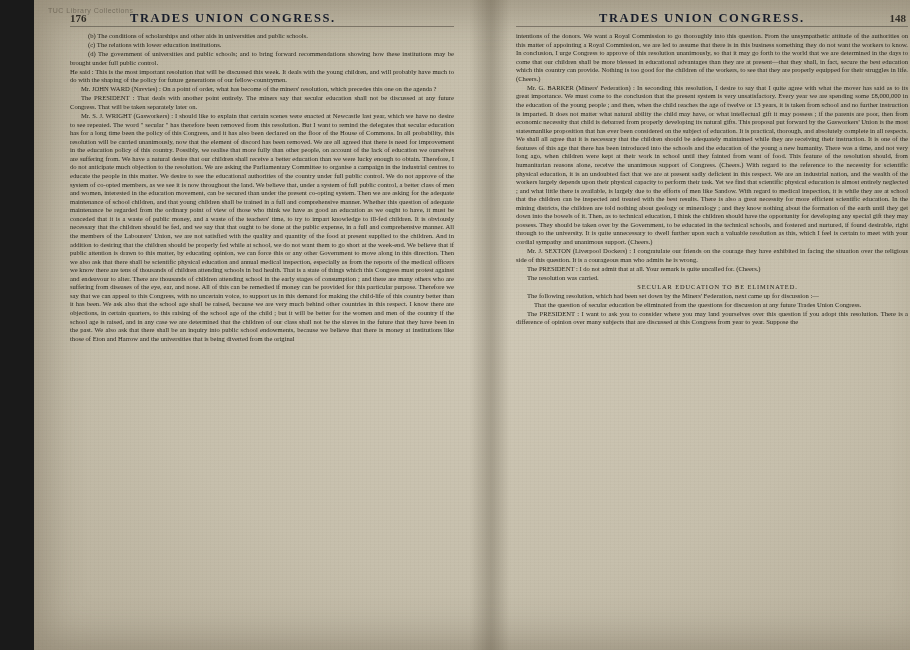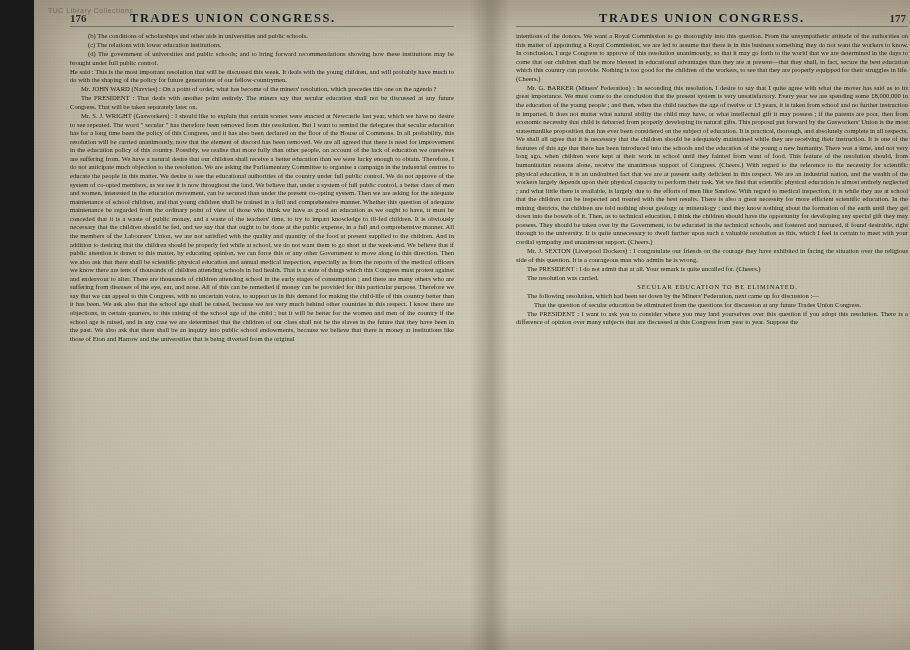--- a/index.html
+++ b/index.html
@@ -137,21 +137,21 @@
   <div class="col col-left">
     <p class="sub">(b) The conditions of scholarships and other aids in universities and public schools.</p>
     <p class="sub">(c) The relations with lower education institutions.</p>
     <p class="sub">(d) The government of universities and public schools; and to bring forward recommendations showing how these institutions may be brought under full public control.</p>
     <p class="noindent">He said : This is the most important resolution that will be discussed this week. It deals with the young children, and will probably have much to do with the shaping of the policy for future generations of our fellow-countrymen.</p>
     <p>Mr. JOHN WARD (Navvies) : On a point of order, what has become of the miners' resolution, which precedes this one on the agenda ?</p>
     <p>The PRESIDENT : That deals with another point entirely. The miners say that secular education shall not be discussed at any future Congress. That will be taken separately later on.</p>
     <p>Mr. S. J. WRIGHT (Gasworkers) : I should like to explain that certain scenes were enacted at Newcastle last year, which we have no desire to see repeated. The word " secular " has therefore been removed from this resolution. But I want to remind the delegates that secular education has for a long time been the policy of this Congress, and it has also been declared on the floor of the House of Commons. In all probability, this resolution will be carried unanimously, now that the element of discord has been removed. We are all agreed that there is need for improvement in the education policy of this country. Possibly, we realise that more fully than other people, on account of the lack of education we ourselves are suffering from. We have a natural desire that our children shall receive a better education than we were lucky enough to obtain. Therefore, I do not anticipate much objection to the resolution. We are asking the Parliamentary Committee to organise a campaign in the industrial centres to educate the people in this matter. We desire to see the educational authorities of the country under full public control. We do not approve of the system of co-opted members, as we see it is now throughout the land. We believe that, under a system of full public control, a better class of men and women, interested in the education movement, can be secured than under the present co-opting system. Then we are asking for the adequate maintenance of school children, and that young children shall be trained in a full and comprehensive manner. Whether this question of adequate maintenance be regarded from the ordinary point of view of those who think we have as good an education as we ought to have, it must be conceded that it is a waste of public money, and a waste of the teachers' time, to try to impart knowledge to ill-fed children. It is obviously necessary that the children should be fed, and we say that that ought to be done at the public expense, in a full and comprehensive manner. All the members of the Labourers' Union, we are not satisfied with the quality and quantity of the food at present supplied to the children. And in addition to desiring that the children should be properly fed while at school, we do not want them to go short at the week-end. We believe that if public attention is drawn to this matter, by educating opinion, we can force this or any other Government to move along in this direction. Then we also ask that there shall be scientific physical education and annual medical inspection, especially as from the reports of the medical officers we know there are tens of thousands of children attending schools in bad health. That is a state of things which this Congress must protest against and endeavour to alter. There are thousands of children attending school in the early stages of consumption ; and there are many others who are suffering from diseases of the eye, ear, and nose. All of this can be remedied if money can be provided for this particular purpose. Therefore we say that we can appeal to this Congress, with no uncertain voice, to support us in this demand for making the child-life of this country better than it has been. We ask also that the school age shall be raised, because we are very much behind other countries in this respect. I know there are objections, in certain quarters, to this raising of the school age of the child ; but it will be better for the women and men of the country if the school age is raised, and in any case we are determined that the children of our class shall not be the slaves in the future that they have been in the past. We also ask that there shall be an inquiry into public school endowments, because we believe that there is money at institutions like those of Eton and Harrow and the universities that is being diverted from the original</p>
   </div>
 
-  <div class="folio folio-right">177</div>
+  <div class="folio folio-right">148</div>
   <div class="running-head rh-right">TRADES UNION CONGRESS.</div>
   <div class="rule rule-right"></div>
 
   <div class="col col-right">
     <p class="noindent">intentions of the donors. We want a Royal Commission to go thoroughly into this question. From the unsympathetic attitude of the authorities on this matter of appointing a Royal Commission, we are led to assume that there is in this business something they do not want the workers to know. In conclusion, I urge Congress to approve of this resolution unanimously, so that it may go forth to the world that we are determined in the days to come that our children shall be more blessed in educational advantages than they are at present—that they shall, in fact, secure the best education which this country can provide. Nothing is too good for the children of the workers, to see that they are properly equipped for their struggles in life. (Cheers.)</p>
     <p>Mr. G. BARKER (Miners' Federation) : In seconding this resolution, I desire to say that I quite agree with what the mover has said as to its great importance. We must come to the conclusion that the present system is very unsatisfactory. Every year we are spending some £8,000,000 in the education of the young people ; and then, when the child reaches the age of twelve or 13 years, it is taken from school and no further instruction is imparted. It does not matter what natural ability the child may have, or what intellectual gift it may possess ; if the parents are poor, then from economic necessity that child is debarred from properly developing its natural gifts. This proposal put forward by the Gasworkers' Union is the most statesmanlike proposition that has ever been considered on the subject of education. It is practical, thorough, and absolutely complete in all respects. We shall all agree that it is necessary that the children should be adequately maintained while they are receiving their instruction. It is one of the features of this age that there has been introduced into the schools and the education of the young a new humanity. There was a time, and not very long ago, when children were kept at their work in school until they fainted from want of food. This feature of the resolution should, from humanitarian reasons alone, receive the unanimous support of Congress. (Cheers.) With regard to the reference to the necessity for scientific physical education, it is an undoubted fact that we are at present sadly deficient in this respect. We are an industrial nation, and the wealth of the workers largely depends upon their physical capacity to perform their task. Yet we find that scientific physical education is almost entirely neglected ; and what little there is available, is largely due to the efforts of men like Sandow. With regard to medical inspection, it is while they are at school that the children can be inspected and treated with the best results. There is also a great necessity for more efficient scientific education. In the mining districts, the children are told nothing about geology or mineralogy ; and they know nothing about the formation of the earth until they get down into the bowels of it. Then, as to technical education, I think the children should have the opportunity for developing any special gift they may possess. They should be taken over by the Government, to be educated in the technical schools, and fostered and nurtured, if found desirable, right through to the university. It is quite unnecessary to dwell further upon such a valuable resolution as this, which I feel is certain to meet with your cordial sympathy and unanimous support. (Cheers.)</p>
     <p>Mr. J. SEXTON (Liverpool Dockers) : I congratulate our friends on the courage they have exhibited in facing the situation over the religious side of this question. It is a courageous man who admits he is wrong.</p>
     <p>The PRESIDENT : I do not admit that at all. Your remark is quite uncalled for. (Cheers.)</p>
     <p>The resolution was carried.</p>
     <p class="sec-head sc">SECULAR EDUCATION TO BE ELIMINATED.</p>

